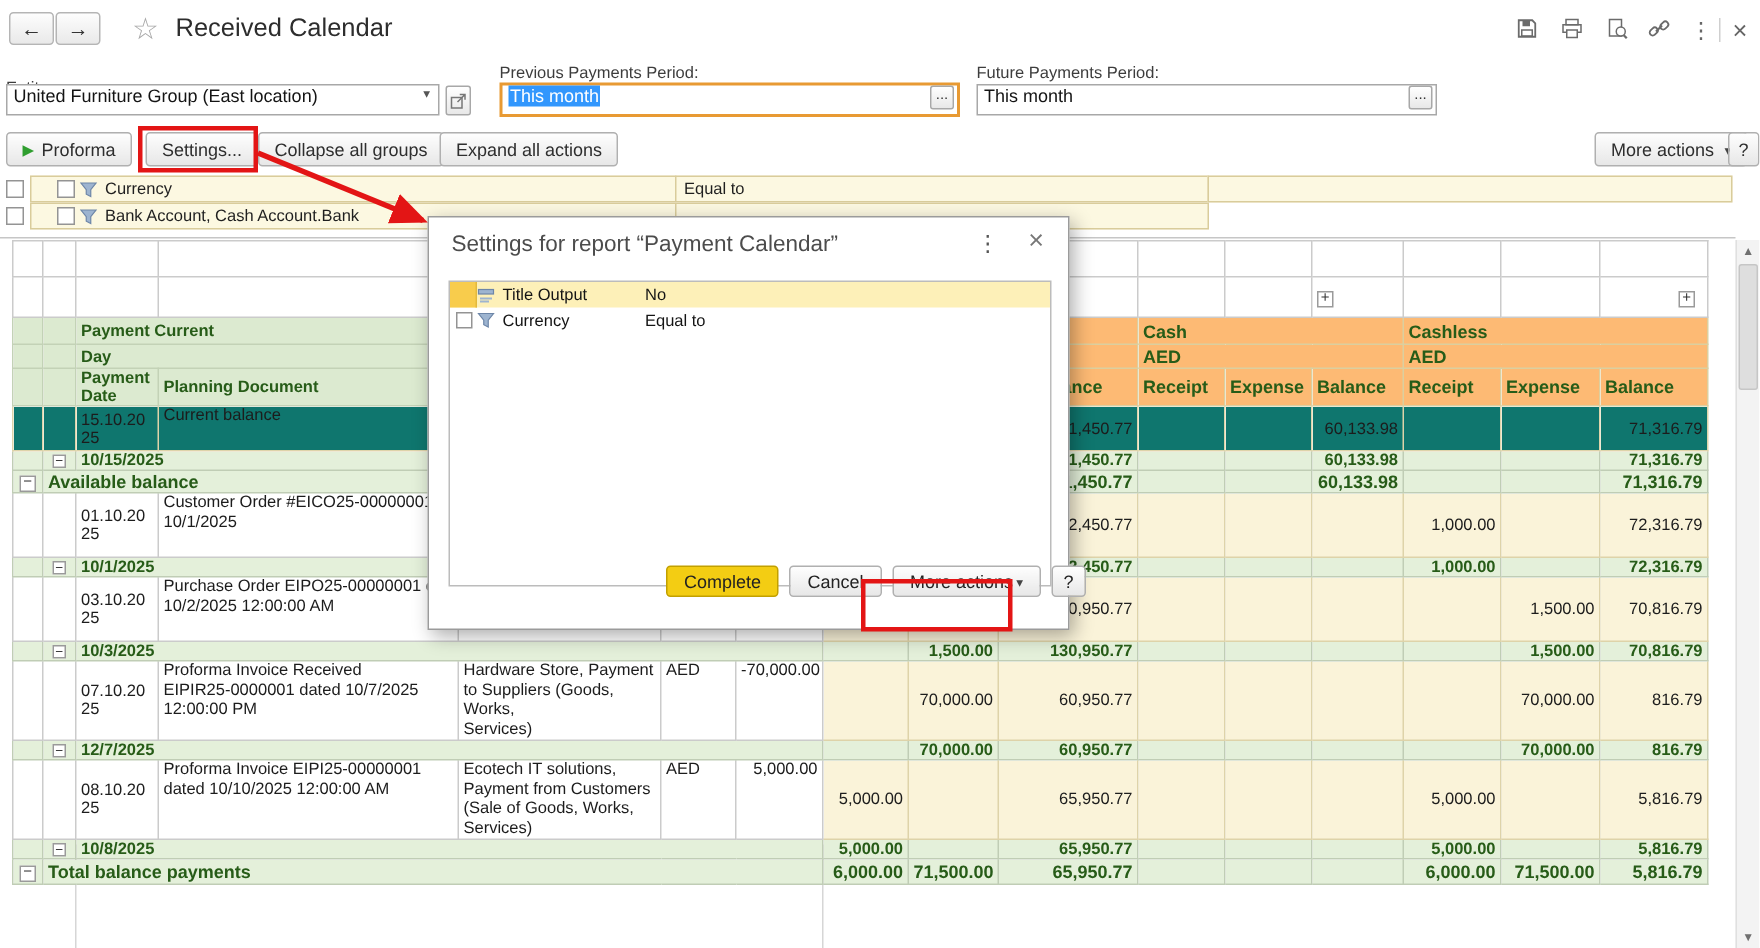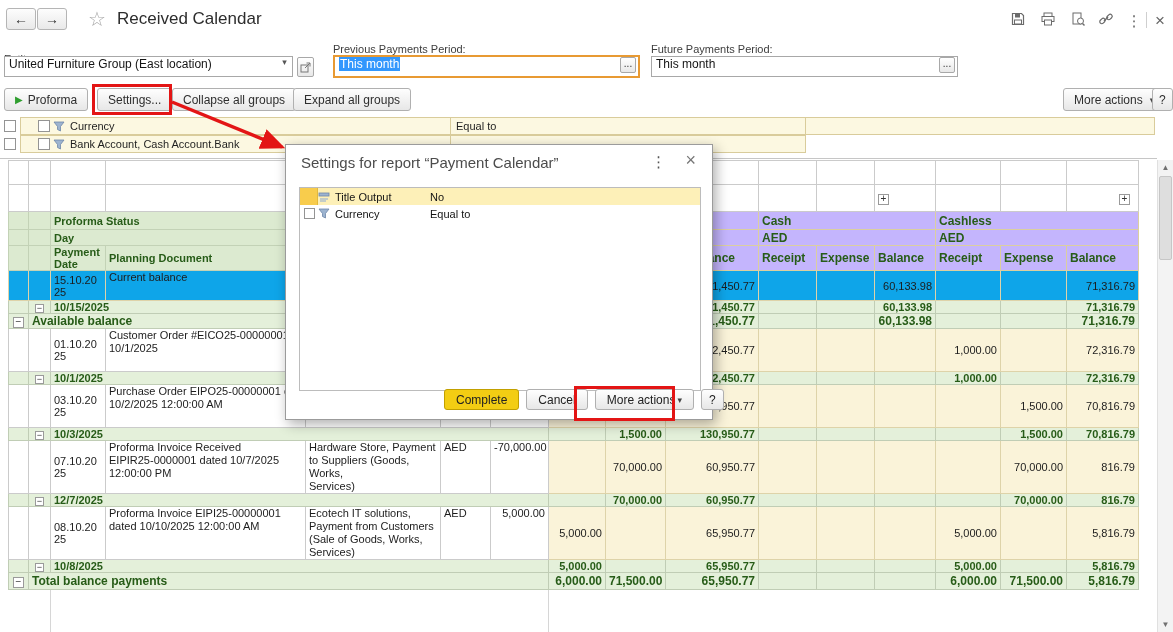--- a/index.html
+++ b/index.html
@@ -41,23 +41,23 @@
   .fcell .pad { padding-left:5px; white-space:nowrap; }
   .ficons { display:flex; align-items:center; gap:3px; padding-left:17px; }
   .cbx { width:12px; height:12px; border:1px solid #949494; background:#fff; display:inline-block; flex:none; }
 
   
   table.rep { position:absolute; left:8px; top:160px; border-collapse:collapse; table-layout:fixed; width:1130px;
               font-size:11px; color:#1c1c1c; z-index:1; }
   .rep td { border:1px solid #cbcbcb; padding:0 3px; overflow:hidden; height:inherit; }
   .cw { background:#fff; }
   .hg { background:#dcead0; border-color:#c3d2b6 !important; }
-  .hy { background:#c4b5fd; border-color:#dbcf9f !important; }
+  .hy { background:#fdba74; border-color:#dbcf9f !important; }
   .cc { background:#faf3d9; border-color:#ded3a9 !important; }
-  .cy { background:#0ea5e9; border-color:#ded3a9 !important; }
+  .cy { background:#0f766e; border-color:#ded3a9 !important; }
   .rg { background:#e4f0da; border-color:#c0cdb5 !important; }
   .tg  { color:#275c18; font-weight:bold; }
   .tg2 { color:#275c18; font-weight:bold; font-size:12px; }
   .num  { text-align:right; white-space:nowrap; vertical-align:middle; }
   .gnum { text-align:right; white-space:nowrap; vertical-align:middle; font-weight:bold; color:#275c18; }
   .num2 { text-align:right; white-space:nowrap; vertical-align:middle; font-weight:bold; font-size:12px; color:#275c18; }
   .pd  { vertical-align:middle; word-break:break-all; line-height:12px; padding:1px 3px; }
   .doc { vertical-align:top; white-space:pre-line; line-height:13px; padding:1px 3px; }
   .vtop { vertical-align:top; padding-top:1px; }
   .glabel  { color:#275c18; font-weight:bold; white-space:nowrap; }
@@ -82,21 +82,21 @@
   .dlg-list { position:absolute; left:13px; top:42px; width:402px; height:204px; border:1px solid #bcbcbc; background:#fff; font-size:11px; }
   .dlg-hrow { display:grid; grid-template-columns:18px 110px 1fr; height:18px; align-items:center;
               border-bottom:1px solid #d8d8d8; color:#8f8f8f; background:#fcfcfc; }
   .dlg-row { display:grid; grid-template-columns:18px 17px 93px 1fr; height:17px; align-items:center; color:#141414; }
   .dlg-row.sel { background:#fdf0b8; }
   .selcell { height:17px; display:flex; align-items:center; justify-content:center; }
   .sel .selcell { background:#f8cc4c; border-right:1px solid #e3b93b; }
   .dlg-row .cbx { width:11px; height:11px; }
   .icn { display:flex; align-items:center; }
   .vl { padding-left:2px; }
-  .dlg-btns { position:absolute; left:158px; bottom:9px; display:flex; gap:7px; }
+  .dlg-btns { position:absolute; left:158px; bottom:21px; display:flex; gap:7px; }
   .btn { height:21px; border:1px solid #b0b0b0; border-radius:3px; background:linear-gradient(#fefefe,#e7e7e7);
          font-size:12px; color:#222; padding:0 11px; display:inline-flex; align-items:center; white-space:nowrap; }
   .btn.yellow { background:#f3cd13; border-color:#c2a000; }
 
   
   .redbox { position:absolute; border:3px solid #e31515; z-index:90; }
   .redarrow { position:absolute; left:160px; top:92px; z-index:90; }
 </style>
 </head>
 <body>
@@ -169,21 +169,21 @@
       <span class="play">▶</span>
       <span>Proforma</span>
     </div>
   <div class="mbtn" style="left:97px">
       <span>Settings...</span>
     </div>
   <div class="mbtn" style="left:172px">
       <span>Collapse all groups</span>
     </div>
   <div class="mbtn" style="left:293px">
-      <span>Expand all groups</span>
+      <span>Expand all actions</span>
     </div>
   <div class="mbtn" style="left:1063px">
       <span>More actions</span>
       <span class="dd">▾</span>
     </div>
   <div class="mbtn" style="left:1152px;padding:0 6px">
       <span>?</span>
     </div>
 
   <span class="cbx" style="position:absolute;left:4px;top:120px"></span>
@@ -272,21 +272,21 @@
           <td class="cw"></td>
           <td class="cw"></td>
       <td class="cw" style="vertical-align:middle"><span class="pm">+</span></td>
       <td class="cw"></td>
           <td class="cw"></td>
       <td class="cw num" style="padding-right:8px"><span class="pm">+</span></td>
     </tr>
     <tr style="height:18px">
       <td class="hg"></td>
           <td class="hg"></td>
-      <td class="hg tg" colspan="2">Proforma Status</td>
+      <td class="hg tg" colspan="2">Payment Current</td>
       <td class="hy" colspan="6"></td>
       <td class="hy tg2" colspan="3">Cash</td>
       <td class="hy tg2" colspan="3">Cashless</td>
     </tr>
     <tr style="height:16px">
       <td class="hg"></td>
           <td class="hg"></td>
       <td class="hg tg" colspan="2">Day</td>
       <td class="hy" colspan="6"></td>
       <td class="hy tg2" colspan="3">AED</td>

